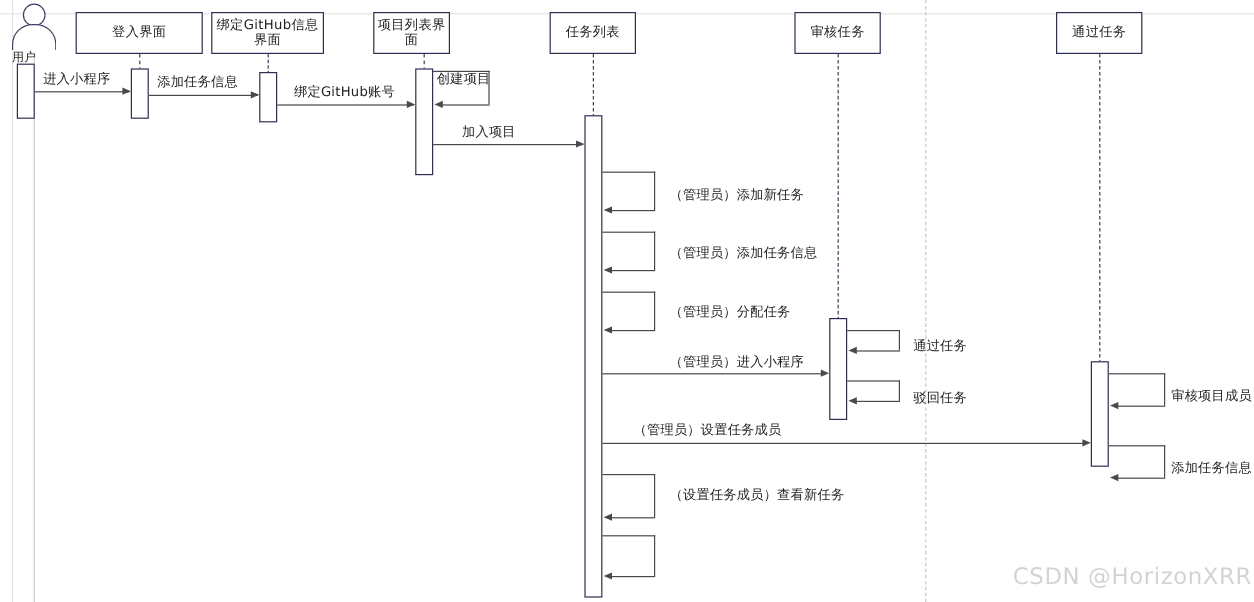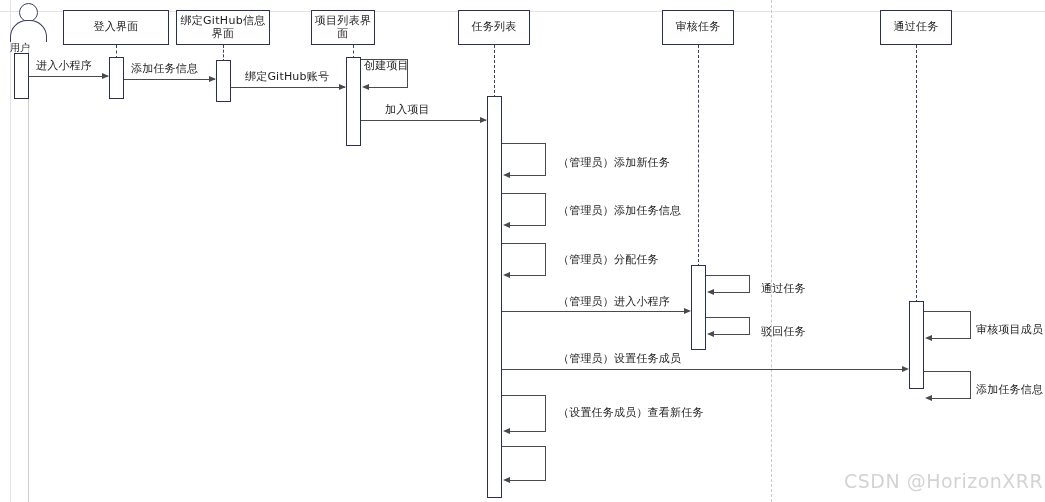--- a/index.html
+++ b/index.html
@@ -133,21 +133,21 @@
   <div class="msg-label" style="left:761px;top:281px;">通过任务</div>
 
   <div class="msg-line" style="left:706px;top:317px;width:44px;"></div>
   <div class="msg-vert" style="left:749px;top:317px;height:17px;"></div>
   <div class="msg-line" style="left:713px;top:334px;width:37px;"></div>
   <div class="arrow-l" style="left:707px;top:330.5px;"></div>
   <div class="msg-label" style="left:761px;top:324px;">驳回任务</div>
 
   <div class="msg-line" style="left:502px;top:369px;width:404px;"></div>
   <div class="arrow-r" style="left:902px;top:365.5px;"></div>
-  <div class="msg-label" style="left:558px;top:351px;font-family:Liberation Serif, serif;">（管理员）设置任务成员</div>
+  <div class="msg-label" style="left:528px;top:351px;font-family:Liberation Serif, serif;">（管理员）设置任务成员</div>
 
   <div class="msg-line" style="left:924px;top:311px;width:47px;"></div>
   <div class="msg-vert" style="left:970px;top:311px;height:27px;"></div>
   <div class="msg-line" style="left:931px;top:338px;width:40px;"></div>
   <div class="arrow-l" style="left:925px;top:334.5px;"></div>
   <div class="msg-label" style="left:976px;top:322px;">审核项目成员</div>
 
   <div class="msg-line" style="left:924px;top:371px;width:47px;"></div>
   <div class="msg-vert" style="left:970px;top:371px;height:27px;"></div>
   <div class="msg-line" style="left:931px;top:398px;width:40px;"></div>

